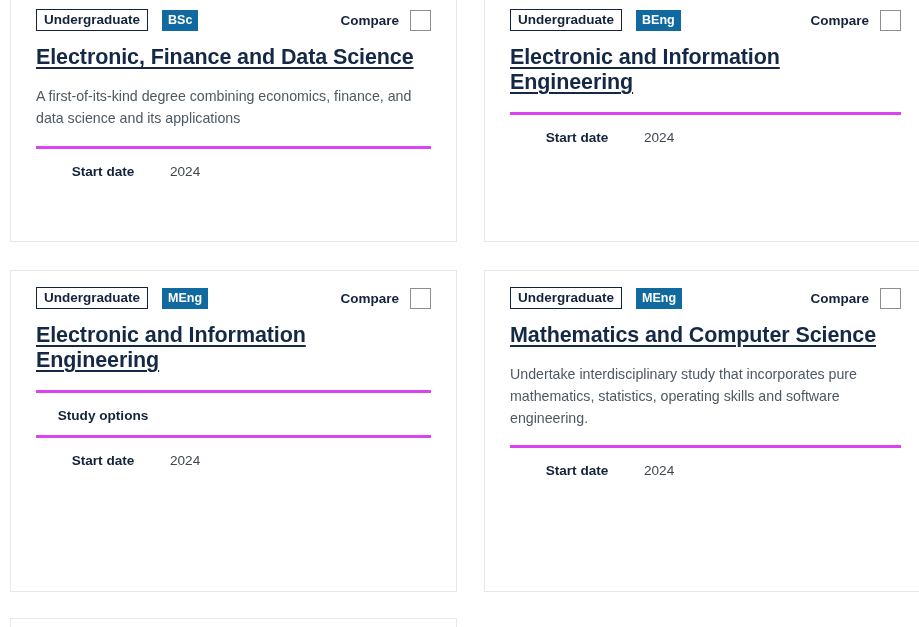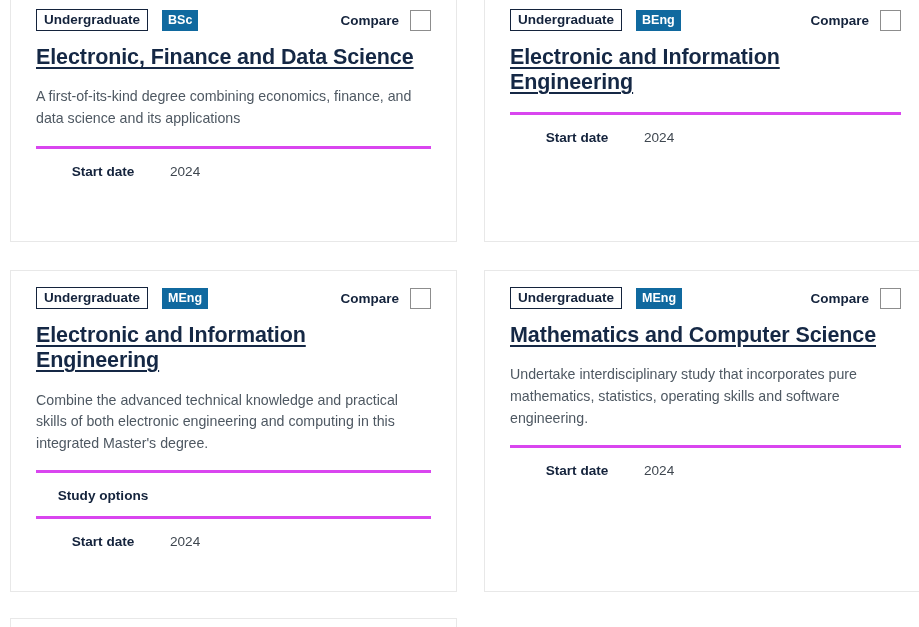--- a/index.html
+++ b/index.html
@@ -201,21 +201,20 @@
     <div class="card-inner">
       <div class="meta-row">
         <span class="tag-level">Undergraduate</span>
         <span class="tag-degree">MEng</span>
         <span class="compare-wrap">
           <span class="compare-label">Compare</span>
           <span class="compare-box" role="checkbox" aria-checked="false"></span>
         </span>
       </div>
       <h2 class="card-title">Electronic and Information Engineering</h2>
-      <p class="card-desc">Combine the advanced technical knowledge and practical skills of both electronic engineering and computing in this integrated Master's degree.</p>
       <div class="details">
         <div class="detail-row">
           <div class="detail-label">Study options</div>
         </div>
         <div class="detail-row">
           <div class="detail-label">Start date</div>
           <div class="detail-value">2024</div>
         </div>
       </div>
     </div>

